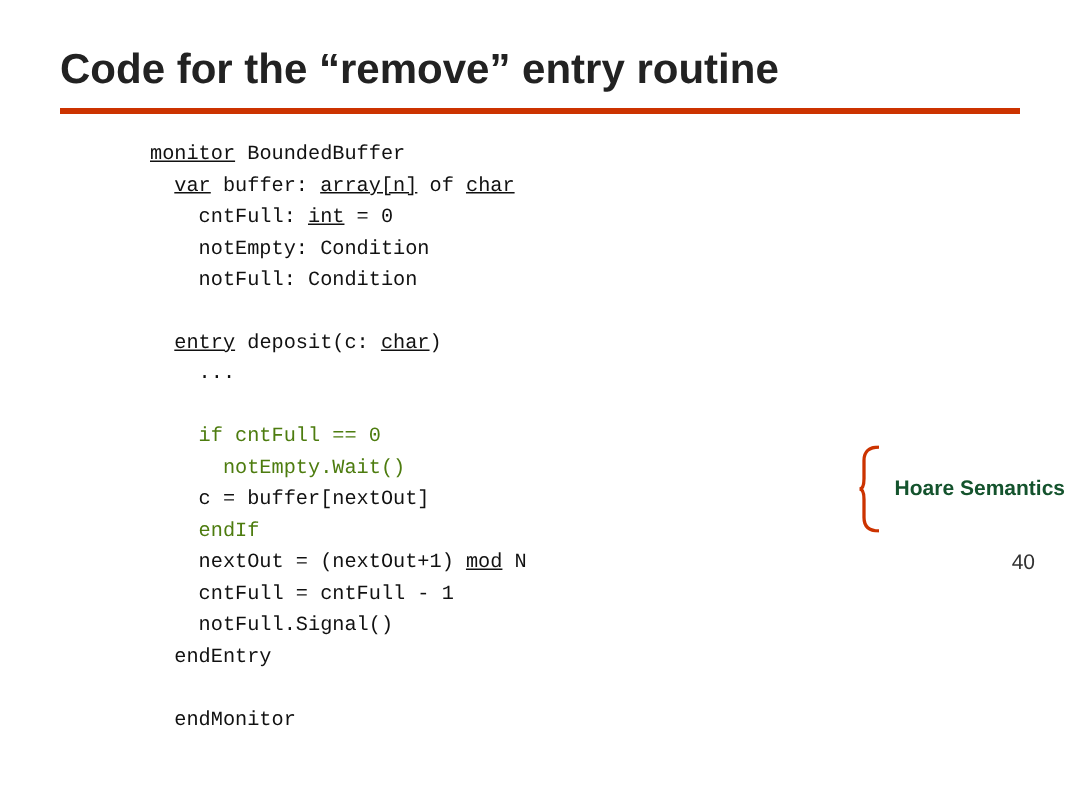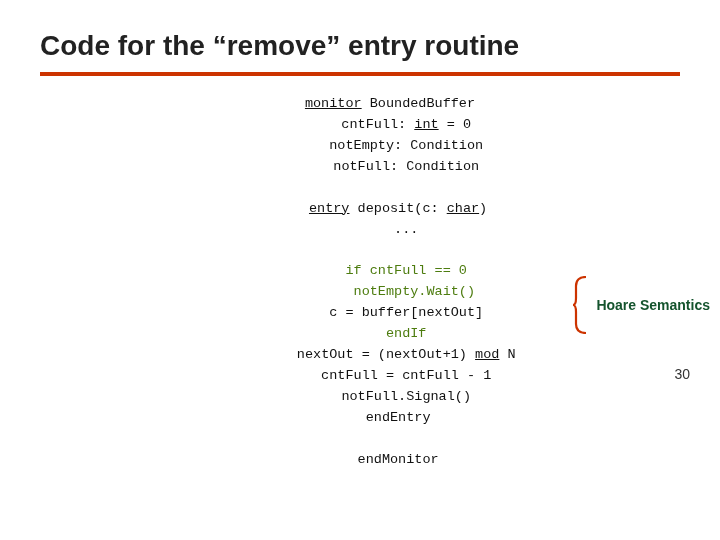--- a/index.html
+++ b/index.html
@@ -36,21 +36,20 @@
     .code-area {
       font-family: 'Courier New', Courier, monospace;
       font-size: 13.5px;
       line-height: 1.55;
       color: #111111;
       margin-left: 60px;
     }
 
     .code-line {
       white-space: pre;
-      text-align: center;
     }
 
     .underline {
       text-decoration: underline;
     }
 
     .highlight-green {
       color: #4d7c0f;
     }
 
@@ -77,20 +76,21 @@
 <body>
 
 <div class="slide">
   <div class="title">Code for the “remove” entry routine</div>
   <div class="divider"></div>
 
   <div class="code-area">
 
     <div class="code-line"><span class="underline">monitor</span> BoundedBuffer</div>
 
+    <div class="code-line">  <span class="underline">var</span> buffer: <span class="underline">array[n]</span> of <span class="underline">char</span></div>
 
 
     <div class="code-line">    cntFull: <span class="underline">int</span> = 0</div>
 
     <div class="code-line">    notEmpty: Condition</div>
 
     <div class="code-line">    notFull: Condition</div>
 
     <div class="code-line">&nbsp;</div>
 
@@ -127,14 +127,14 @@
       </div>
 
     </div>
 
     <div class="code-line">&nbsp;</div>
 
     <div class="code-line">  endMonitor</div>
 
   </div>
 
-  <div class="page-number">30</div>
+  <div class="page-number">40</div>
 </div>
 
 </body></html>

